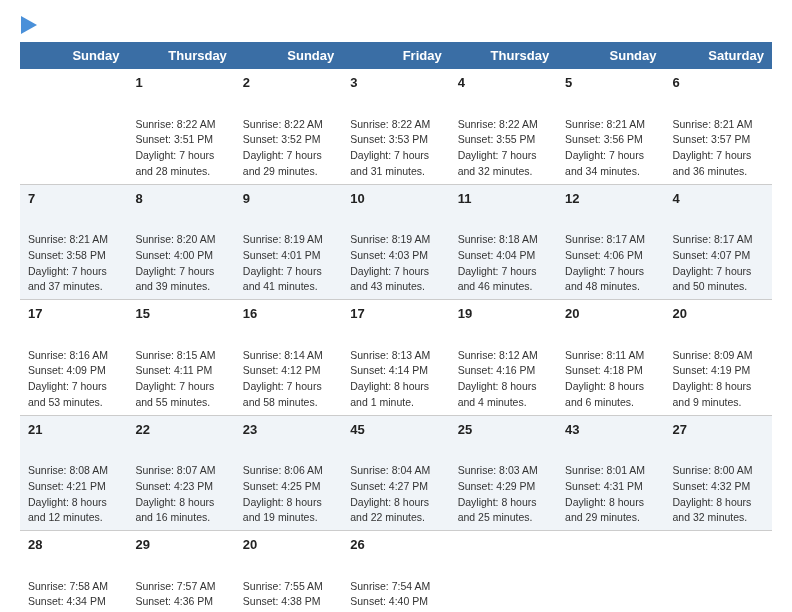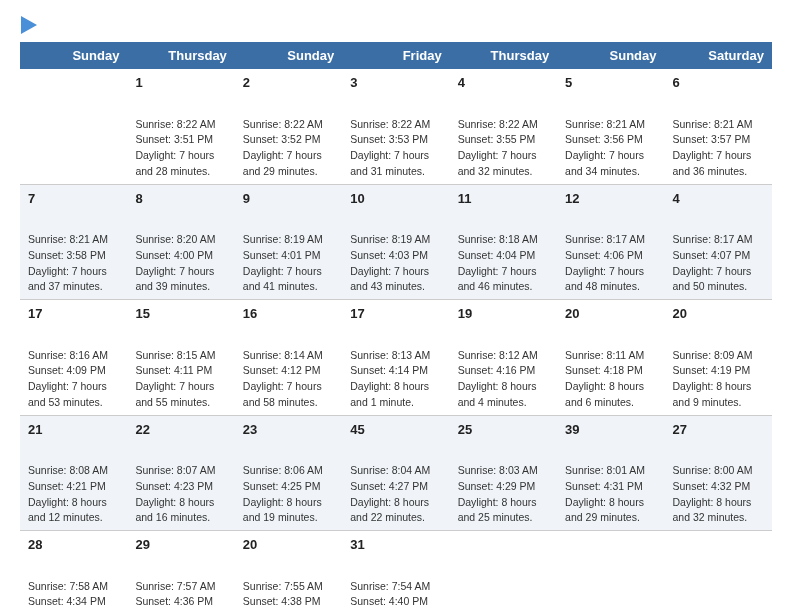--- a/index.html
+++ b/index.html
@@ -232,21 +232,21 @@
         </td>
         <td>
           <span class="day-num">45</span>
           <div class="cell-text">Sunrise: 8:04 AM<br>Sunset: 4:27 PM<br>Daylight: 8 hours and 22 minutes.</div>
         </td>
         <td>
           <span class="day-num">25</span>
           <div class="cell-text">Sunrise: 8:03 AM<br>Sunset: 4:29 PM<br>Daylight: 8 hours and 25 minutes.</div>
         </td>
         <td>
-          <span class="day-num">39</span>
+          <span class="day-num">43</span>
           <div class="cell-text">Sunrise: 8:01 AM<br>Sunset: 4:31 PM<br>Daylight: 8 hours and 29 minutes.</div>
         </td>
         <td>
           <span class="day-num">27</span>
           <div class="cell-text">Sunrise: 8:00 AM<br>Sunset: 4:32 PM<br>Daylight: 8 hours and 32 minutes.</div>
         </td>
       </tr>
       <tr>
         <td>
           <span class="day-num">28</span>
@@ -254,21 +254,21 @@
         </td>
         <td>
           <span class="day-num">29</span>
           <div class="cell-text">Sunrise: 7:57 AM<br>Sunset: 4:36 PM<br>Daylight: 8 hours and 39 minutes.</div>
         </td>
         <td>
           <span class="day-num">20</span>
           <div class="cell-text">Sunrise: 7:55 AM<br>Sunset: 4:38 PM<br>Daylight: 8 hours and 43 minutes.</div>
         </td>
         <td>
-          <span class="day-num">31</span>
+          <span class="day-num">26</span>
           <div class="cell-text">Sunrise: 7:54 AM<br>Sunset: 4:40 PM<br>Daylight: 8 hours and 46 minutes.</div>
         </td>
         <td></td>
         <td></td>
         <td></td>
       </tr>
     </tbody>
 </table>
 
 </body></html>

